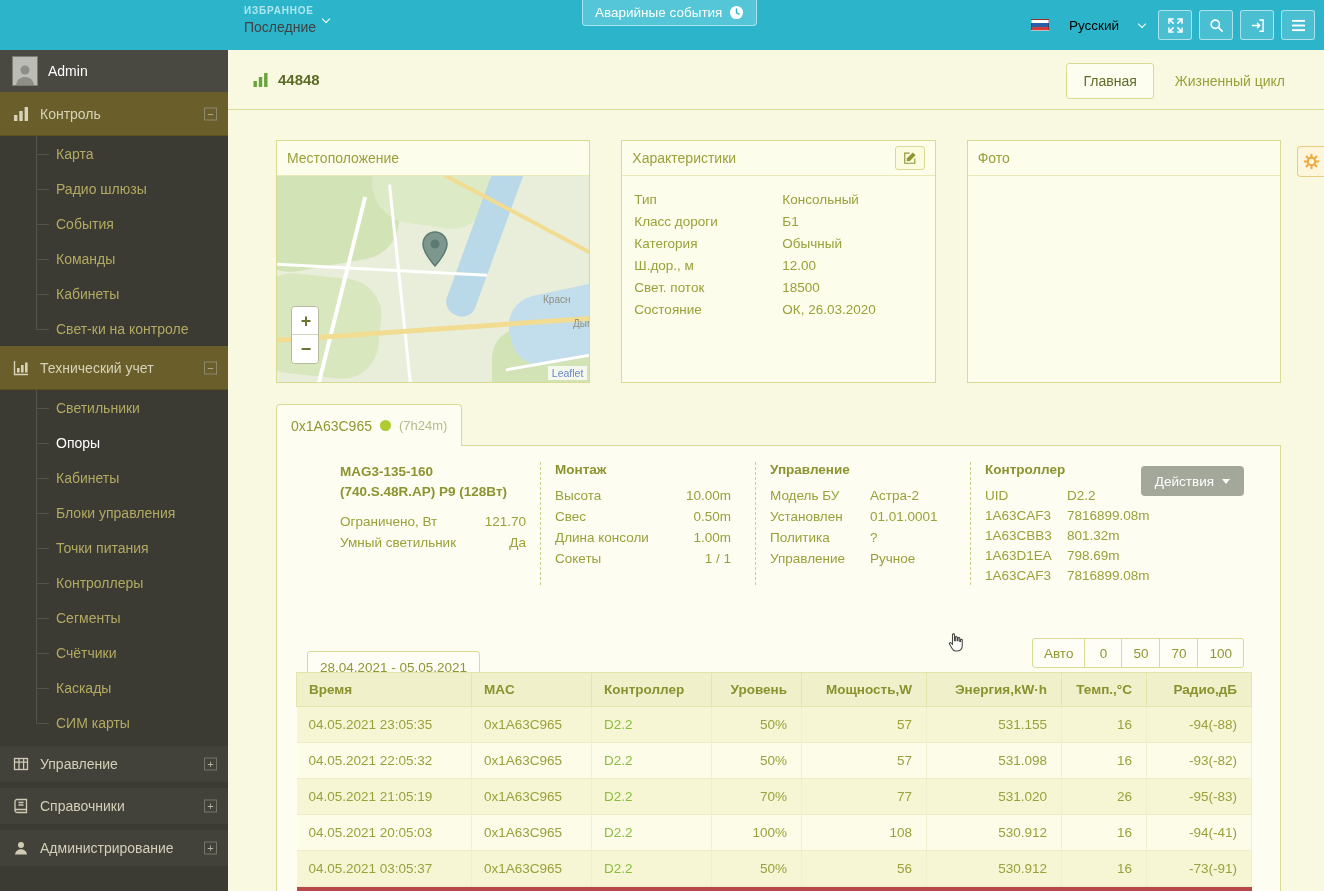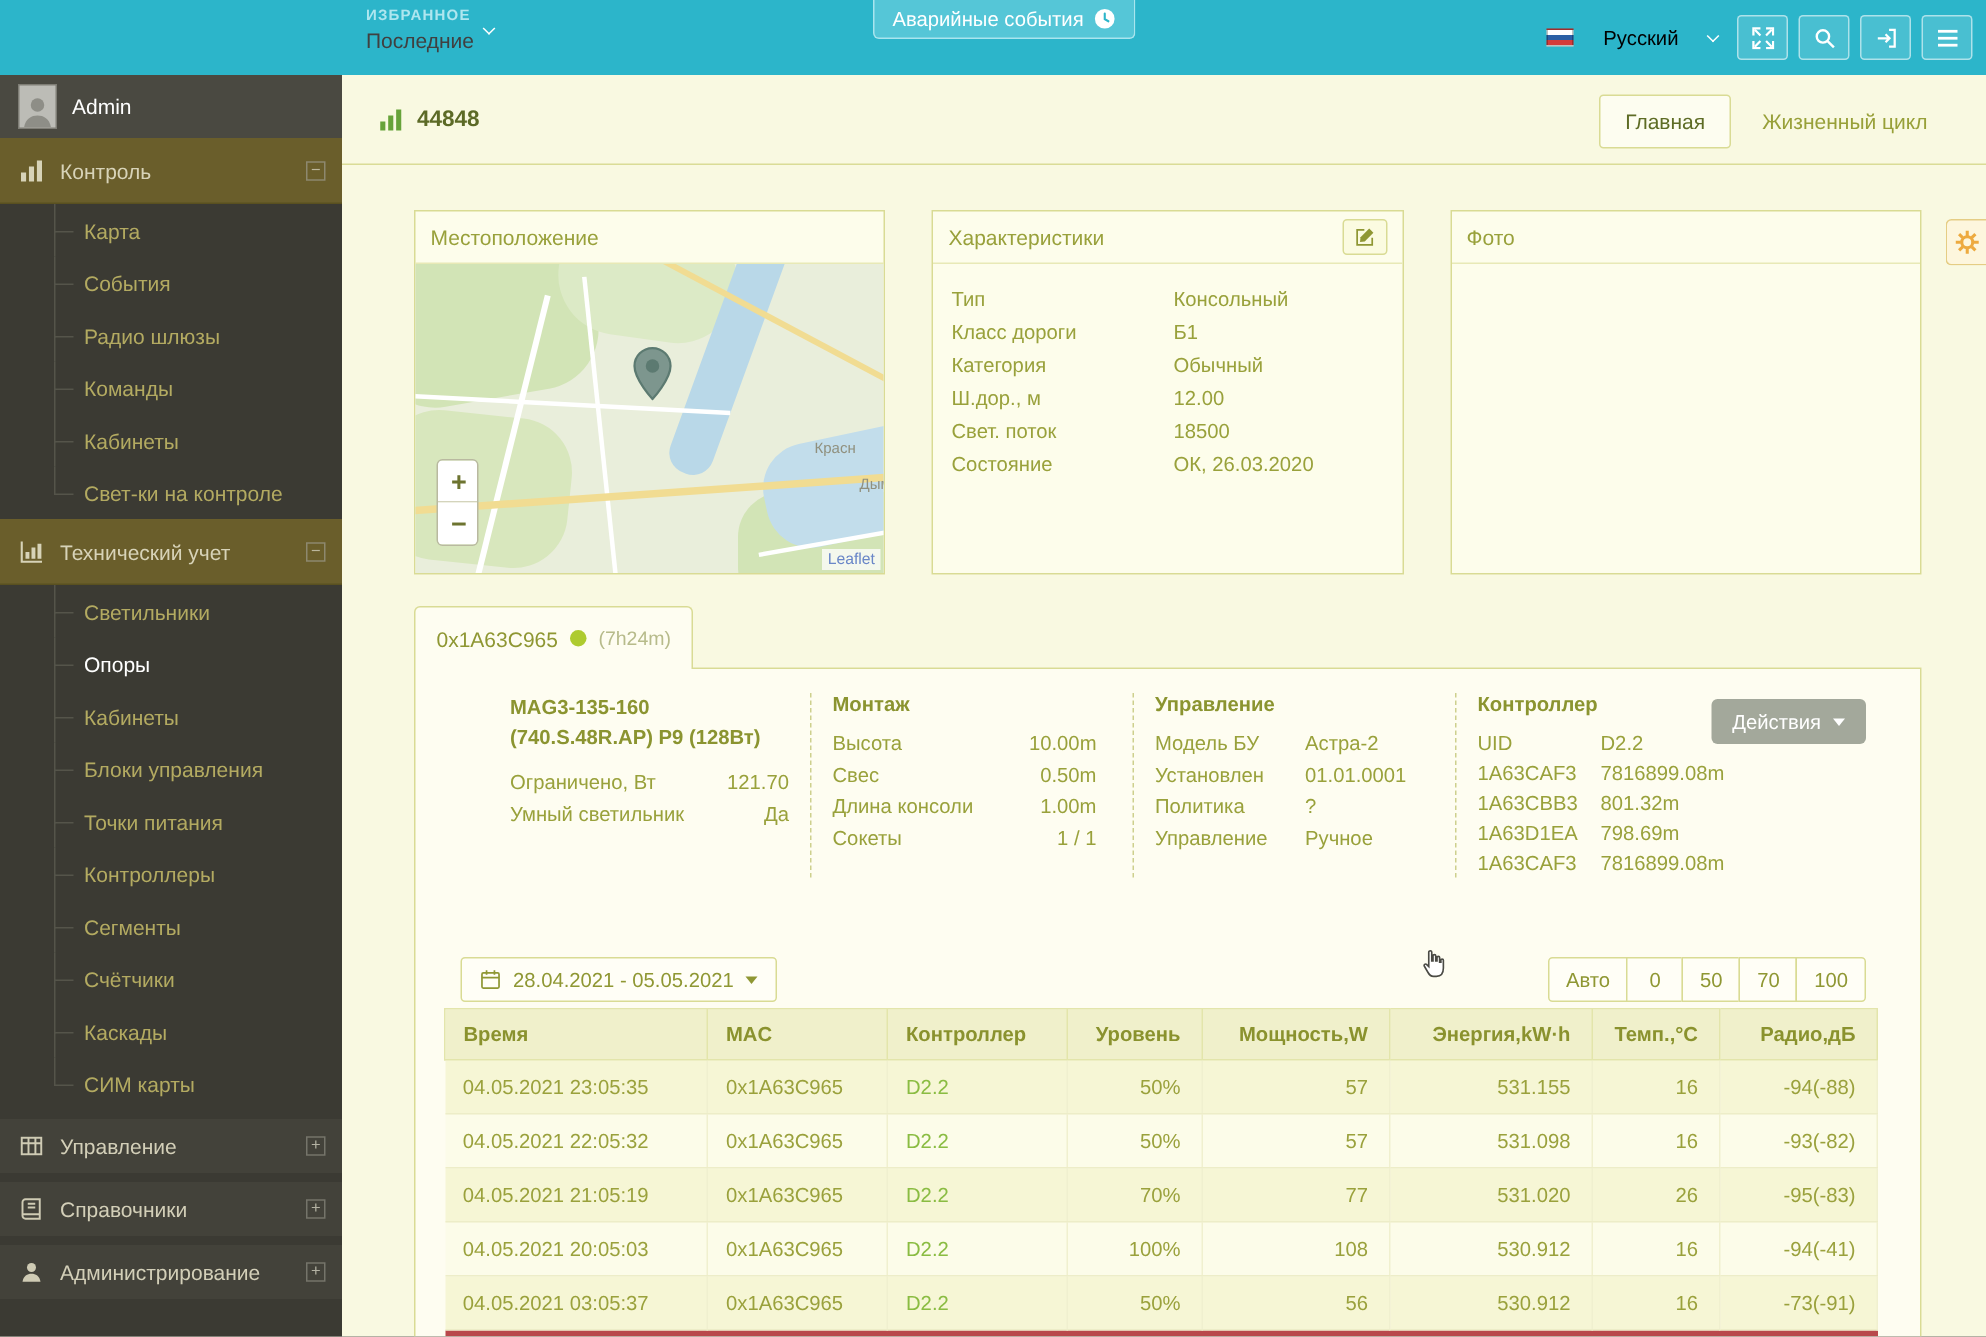--- a/index.html
+++ b/index.html
@@ -109,21 +109,21 @@
   .model-title { font-weight:bold; color:#8b9430; font-size:13.5px; line-height:1.45; margin-bottom:10px; width:188px; }
   .icol-title { font-weight:bold; color:#8b9430; font-size:13.5px; margin-bottom:8px; }
   .kv { display:flex; padding:3px 0; font-size:13.5px;gap:36px; }
   .kv .k { width:140px; }
   .m-row { display:flex; justify-content:space-between; width:176px; padding:3px 0; font-size:13.5px; }
   .c-row { display:flex; padding:3px 0; font-size:13.5px; } .c-row .k { width:100px; }
   .t-row { display:flex; padding:2.5px 0; font-size:13.5px; } .t-row .k { width:82px; }
 
   .controls { position:absolute; left:30px; right:36px; top:192px; height:30px; }
   .date-btn { display:inline-flex; align-items:center; gap:8px; height:30px; padding:0 12px; background:#fffef6; border:1px solid #d9db94;
-              border-radius:3px; color:#8f9733; font-size:13.5px; cursor:pointer; font-family:inherit; }
+              border-radius:3px; color:#8f9733; font-size:13.5px; cursor:pointer; font-family:inherit;flex-direction:column; }
   .pager { position:absolute; right:0; top:0; display:flex; }
   .pager button { height:30px; min-width:38px; padding:0 11px; background:#fffef6; border:1px solid #d9db94; margin-left:-1px;
                   color:#8f9733; font-size:13.5px; cursor:pointer; font-family:inherit; }
   .pager button:first-child { border-radius:3px 0 0 3px; margin-left:0; }
   .pager button:last-child { border-radius:0 3px 3px 0; }
   .hand { position:absolute; left:668px; top:186px; z-index:20; }
 
   .table-wrap { position:absolute; left:19px; right:31px; top:226px; }
   table.grid { border-collapse:collapse; width:100%; table-layout:fixed; }
   .grid th { height:34px; background:#f0f0cb; color:#8a922e; font-size:13.5px; font-weight:bold; border:1px solid #e3e5ab; }
@@ -209,24 +209,24 @@
         </svg>
     </span>
     <span>Контроль</span>
     <span class="toggle">−</span>
   </div>
   <div class="sec-items">
     <div class="nav-item">
         <span>Карта</span>
       </div>
     <div class="nav-item">
+        <span>Радио шлюзы</span>
+      </div>
+    <div class="nav-item">
         <span>События</span>
-      </div>
-    <div class="nav-item">
-        <span>Радио шлюзы</span>
       </div>
     <div class="nav-item">
         <span>Команды</span>
       </div>
     <div class="nav-item">
         <span>Кабинеты</span>
       </div>
     <div class="nav-item">
         <span>Свет-ки на контроле</span>
       </div>

